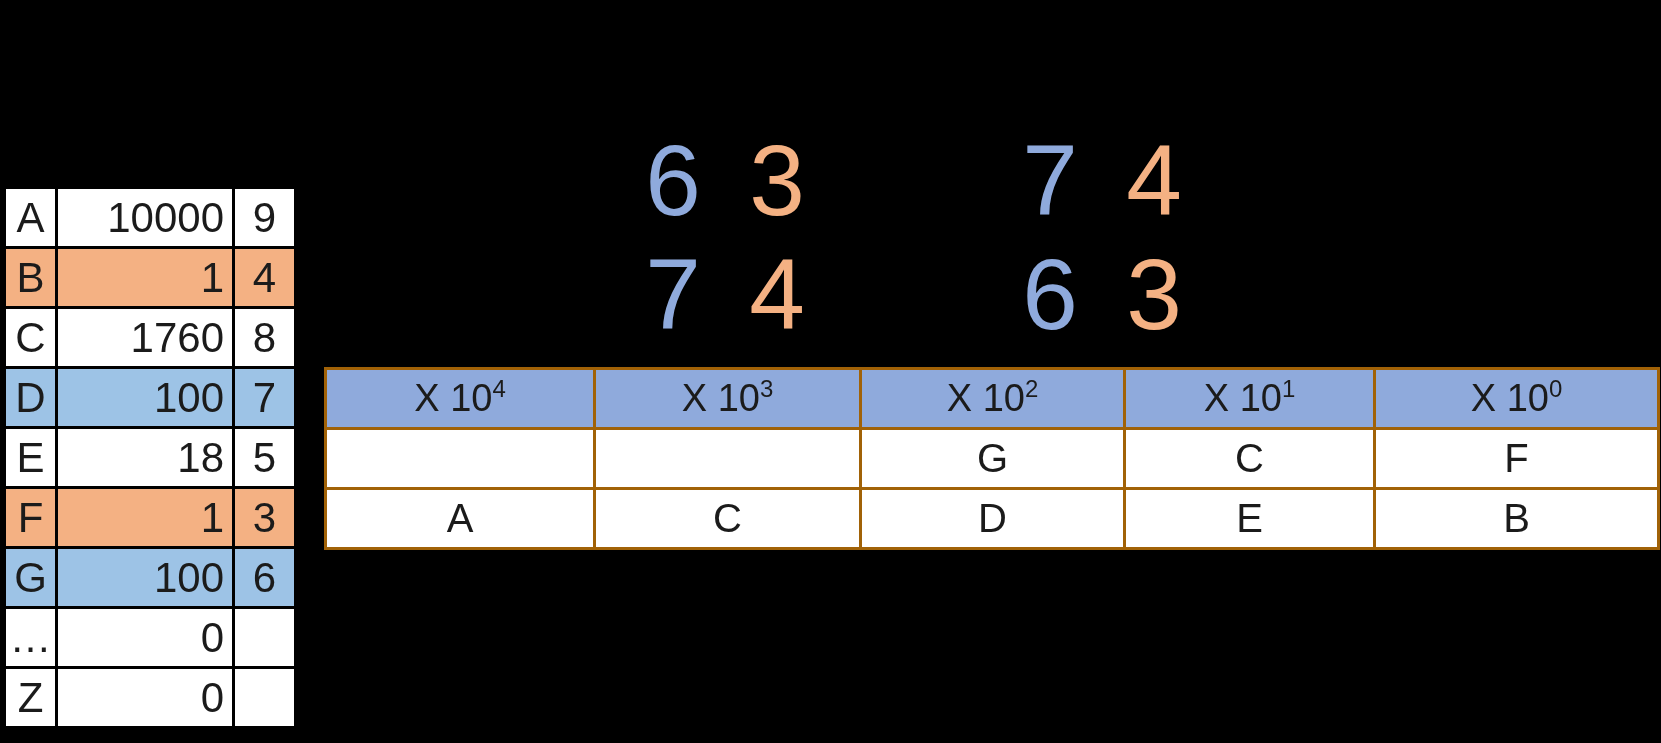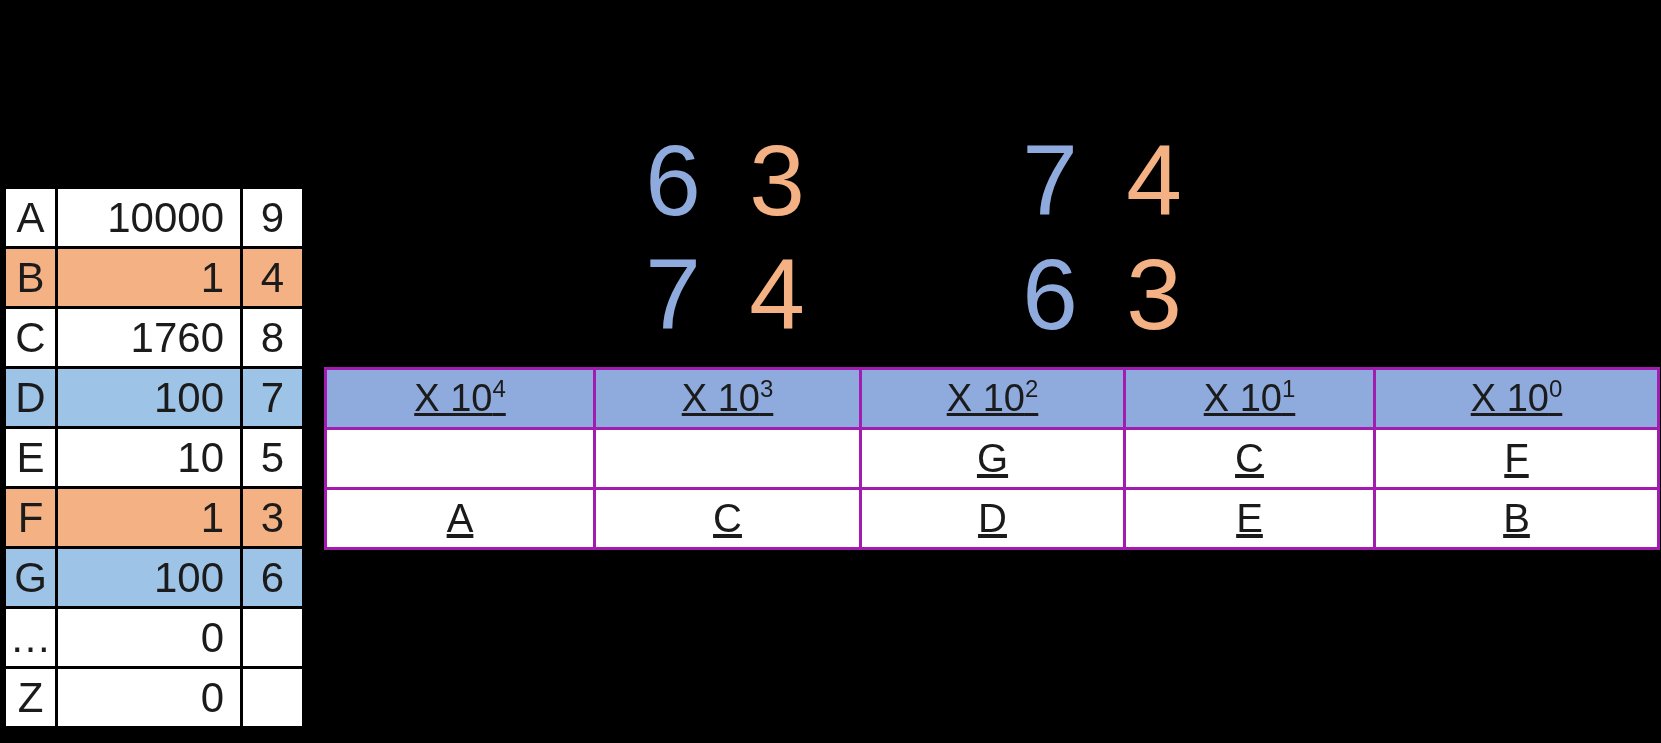--- a/index.html
+++ b/index.html
@@ -21,21 +21,21 @@
   }
   #symbol-table td {
     border: 3px solid #000;
     background: #ffffff;
     height: 57px;
     padding: 0;
     vertical-align: middle;
     overflow: hidden;
   }
   #symbol-table td.c-name  { width: 49px;  text-align: center; }
-  #symbol-table td.c-value { width: 166px; text-align: right; padding-right: 16px; }
+  #symbol-table td.c-value { width: 166px; text-align: right; padding-right: 8px; }
   #symbol-table td.c-digit { width: 59px;  text-align: center; }
   #symbol-table tr.hl-orange td { background: #F4B183; }
   #symbol-table tr.hl-blue   td { background: #9DC3E6; }
 
   
   .digit-row {
     position: absolute;
     display: flex;
     font-size: 100px;
     line-height: 100px;
@@ -53,28 +53,27 @@
   #digits-right-row2 { left: 998px; top: 244px; }
 
   
   #place-table {
     position: absolute; left: 324px; top: 367px;
     border-collapse: collapse;
     table-layout: fixed;
     width: 1333px;
   }
   #place-table th, #place-table td {
-    border: 3px solid #a21caf;
+    border: 3px solid #a16207;
     height: 57px;
     padding: 0;
     text-align: center;
     vertical-align: middle;
     font-weight: 400;
     overflow: hidden;
-    text-decoration: underline;
   }
   #place-table th {
     background: #8FAADC;
     font-size: 38px;
     color: #1b1b1b;
   }
   #place-table td {
     background: #ffffff;
     font-size: 40px;
   }
@@ -104,21 +103,21 @@
       <td class="c-value">1760</td>
       <td class="c-digit">8</td>
     </tr>
     <tr class="hl-blue">
       <td class="c-name">D</td>
       <td class="c-value">100</td>
       <td class="c-digit">7</td>
     </tr>
     <tr>
       <td class="c-name">E</td>
-      <td class="c-value">10</td>
+      <td class="c-value">18</td>
       <td class="c-digit">5</td>
     </tr>
     <tr class="hl-orange">
       <td class="c-name">F</td>
       <td class="c-value">1</td>
       <td class="c-digit">3</td>
     </tr>
     <tr class="hl-blue">
       <td class="c-name">G</td>
       <td class="c-value">100</td>

